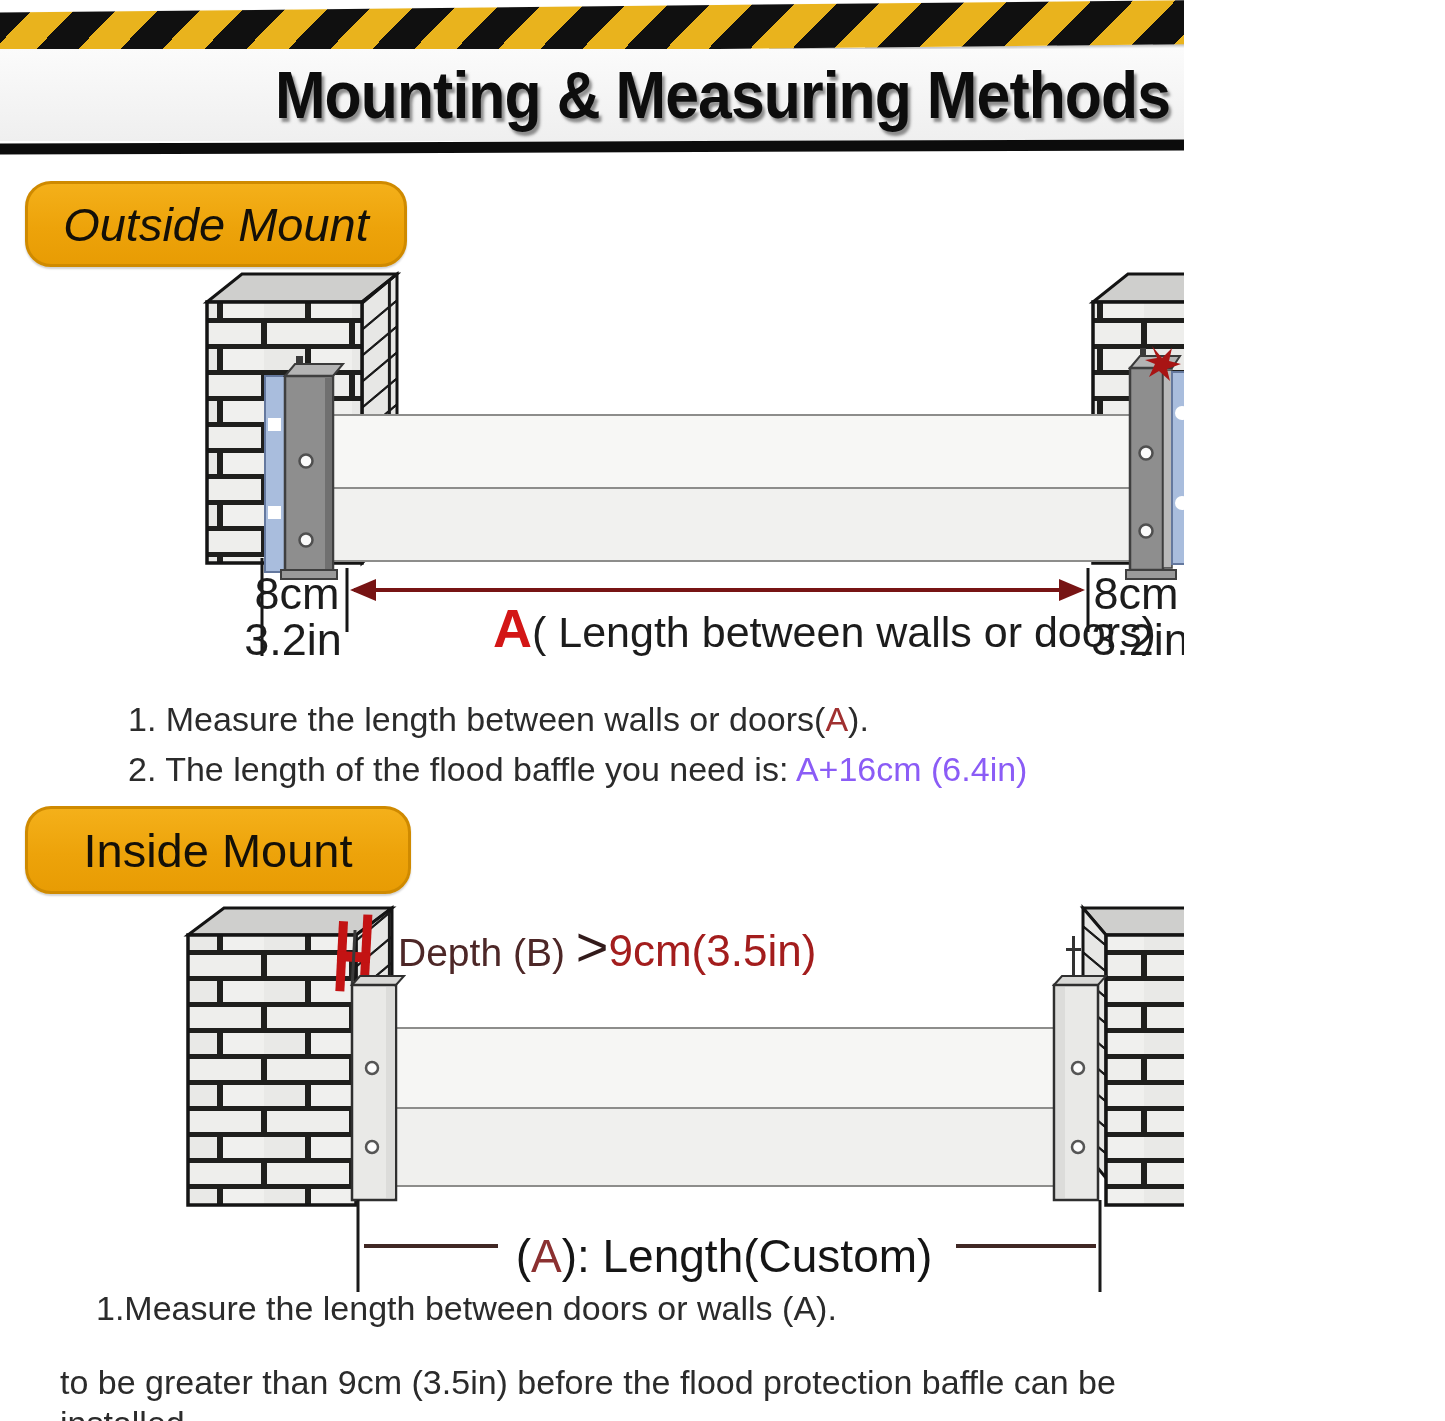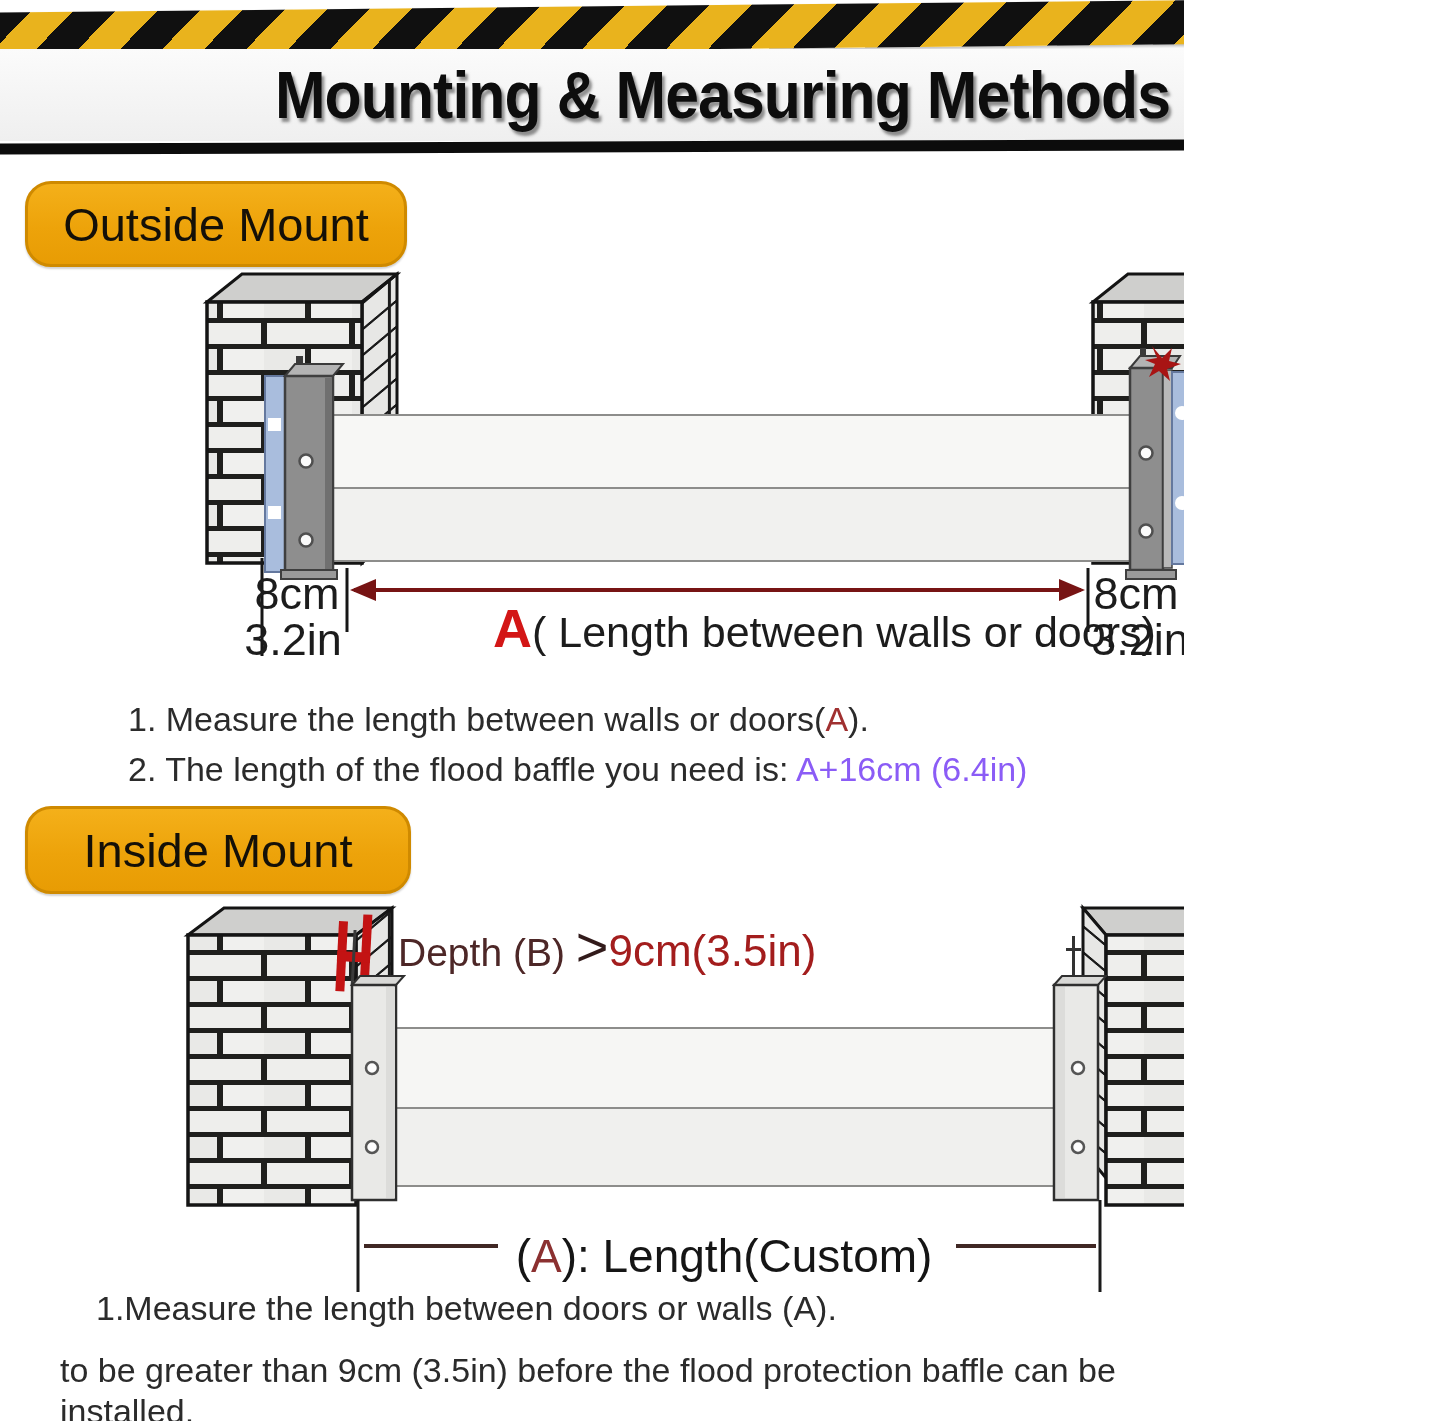--- a/index.html
+++ b/index.html
@@ -16,30 +16,30 @@
     font-size:66px;font-weight:800;color:#0d0d0d;letter-spacing:-1px;
     transform:scaleX(.92);transform-origin:center;
     text-shadow:3px 4px 3px rgba(40,40,40,.5), -1px -1px 0 rgba(255,255,255,.6);}
   .black-bar{position:absolute;left:0;top:141px;width:1445px;height:11px;background:#0c0c0c;
     transform:rotate(-0.2deg);}
   
   .pill{position:absolute;left:25px;display:flex;align-items:center;justify-content:center;
     background:linear-gradient(180deg,#f4b01a 0%,#eda30a 55%,#e89c04 100%);
     border:3px solid #cf8a00;border-radius:26px;box-sizing:border-box;
     font-size:47px;color:#141008;box-shadow:0 2px 2px rgba(0,0,0,.18);}
-  .pill-outside{top:181px;width:382px;height:86px;}
+  .pill-outside{top:181px;width:382px;height:86px;font-style:italic;}
   .pill-inside{top:806px;width:386px;height:88px;text-align:right;}
   .diag{position:absolute;left:0;}
   .diag1{top:268px;}
   .diag2{top:900px;}
   
   .instr{position:absolute;font-size:34px;color:#2b2b2b;}
   .instr-top{left:128px;top:694px;line-height:50px;}
   .instr-bottom{left:60px;top:1288px;line-height:41px;}
-  .instr-bottom .l1{margin-left:36px;margin-bottom:21px;}
+  .instr-bottom .l1{margin-left:36px;margin-bottom:33px;}
   .instr-bottom .l2{margin-left:15px;}
   .red-a{color:#a03030;}
   .maroon{color:#8b5cf6;}
   svg text{font-family:"Liberation Sans",sans-serif;}
 </style>
 </head>
 <body>
 
 <div class="stage">
 

